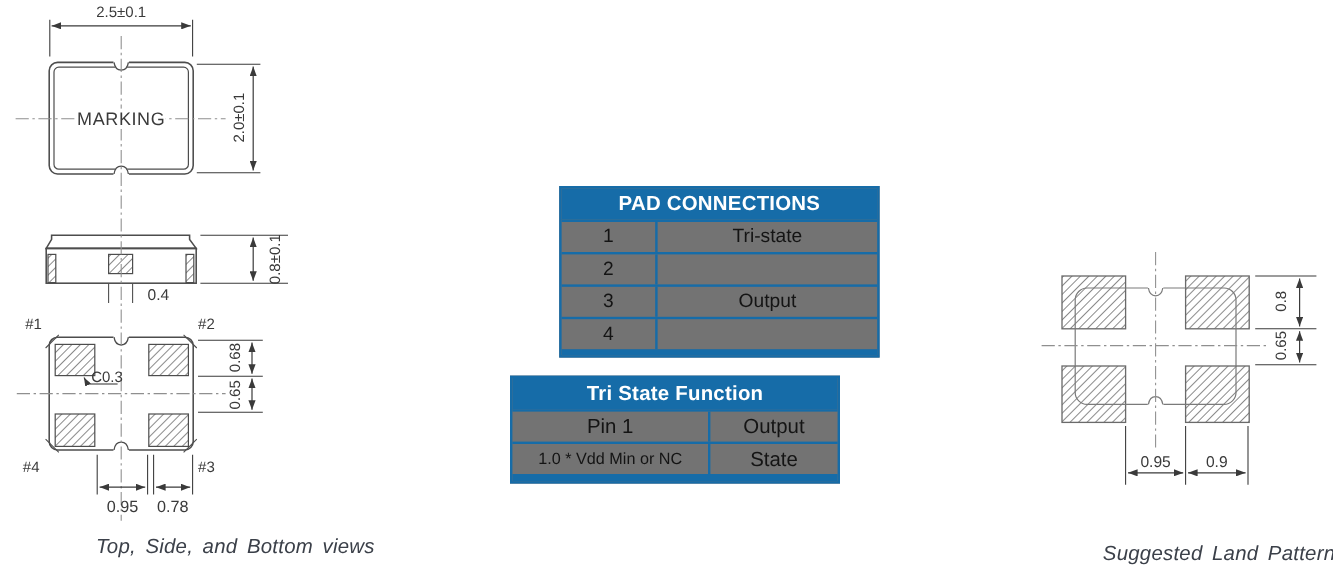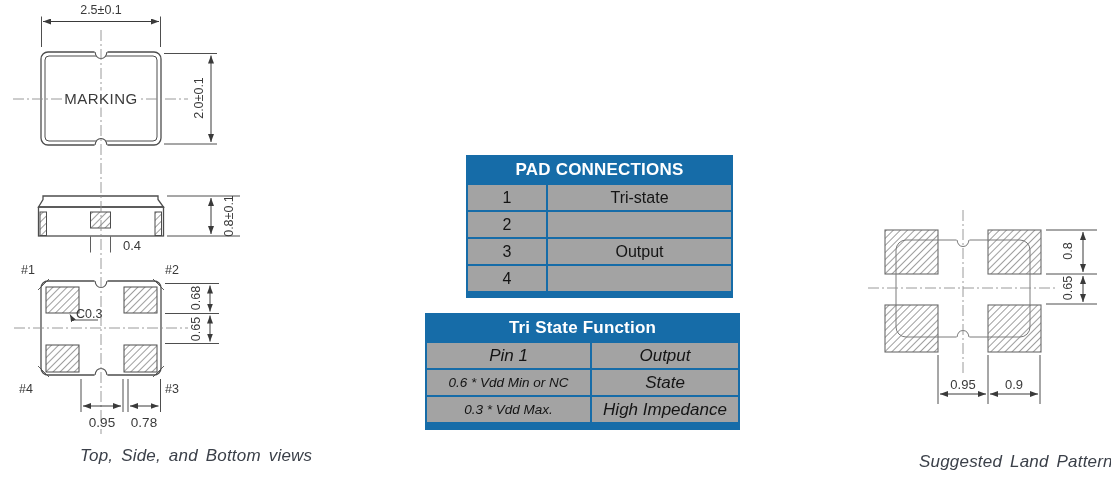--- a/index.html
+++ b/index.html
@@ -6,37 +6,37 @@
   #stage{
     position:relative;width:1111px;height:480px;background:#ffffff;
     font-family:"Liberation Sans", sans-serif;overflow:hidden;
   }
   svg text{font-family:"Liberation Sans", sans-serif;fill:#3a3a3a;}
   .caption{
     position:absolute;font-style:italic;font-size:17px;color:#3b4049;
     letter-spacing:.2px;word-spacing:3px;white-space:nowrap;
   }
   
-  .dtable{position:absolute;background:#a3a3a3;border:2px solid #166CA8;box-sizing:border-box;}
+  .dtable{position:absolute;background:#737373;border:2px solid #166CA8;box-sizing:border-box;}
   .dtable .hd{
     background:#166CA8;color:#fff;font-weight:bold;text-align:center;
     height:26px;line-height:26px;font-size:17px;letter-spacing:.2px;
   }
   .drow{display:flex;border-top:2px solid #166CA8;height:25px;line-height:25px;
     text-align:center;color:#141414;font-size:16px;}
   .c1{box-sizing:border-box;border-right:2px solid #166CA8;}
   .c2{flex:1;}
   .bar{background:#166CA8;}
   #pad-table{left:466px;top:155px;width:267px;}
   #pad-table .c1{width:80px;}
   #pad-table .bar{height:5px;}
-  #tri-table{left:425px;top:313px;width:315px;}
+  #tri-table{left:425px;top:313px;width:275px;}
   #tri-table .c1{width:165px;}
   #tri-table .bar{height:6px;}
-  #tri-table .drow{font-size:17px;font-style:italic;}
+  #tri-table .drow{font-size:17px;}
   .smalltxt{font-size:13.5px !important;}
 </style>
 </head>
 <body>
 
 <div id="stage">
 
   <svg style="position:absolute;left:0;top:0;" width="260" height="460" viewBox="0 0 260 460">
     <defs>
       <pattern id="hA" width="5" height="5" patternUnits="userSpaceOnUse" patternTransform="rotate(45)">
@@ -160,26 +160,22 @@
     <div class="bar"></div>
   </div>
 
   <div id="tri-table" class="dtable">
     <div class="hd">Tri State Function</div>
     <div class="drow">
       <div class="c1">Pin 1</div>
       <div class="c2">Output</div>
     </div>
     <div class="drow">
-      <div class="c1 smalltxt">0.6 * Vdd Min or NC</div>
+      <div class="c1 smalltxt">1.0 * Vdd Min or NC</div>
       <div class="c2">State</div>
-    </div>
-    <div class="drow">
-      <div class="c1 smalltxt">0.3 * Vdd Max.</div>
-      <div class="c2">High Impedance</div>
     </div>
     <div class="bar"></div>
   </div>
 
   <svg style="position:absolute;left:860px;top:185px;" width="251" height="245" viewBox="0 0 251 245">
     <g stroke="#6a6a6a" stroke-width="1.1">
       <rect x="25" y="45" width="53" height="44" fill="url(#hA)"></rect>
       <rect x="128" y="45" width="53" height="44" fill="url(#hA)"></rect>
       <rect x="25" y="120" width="53" height="47" fill="url(#hA)"></rect>
       <rect x="128" y="120" width="53" height="47" fill="url(#hA)"></rect>

